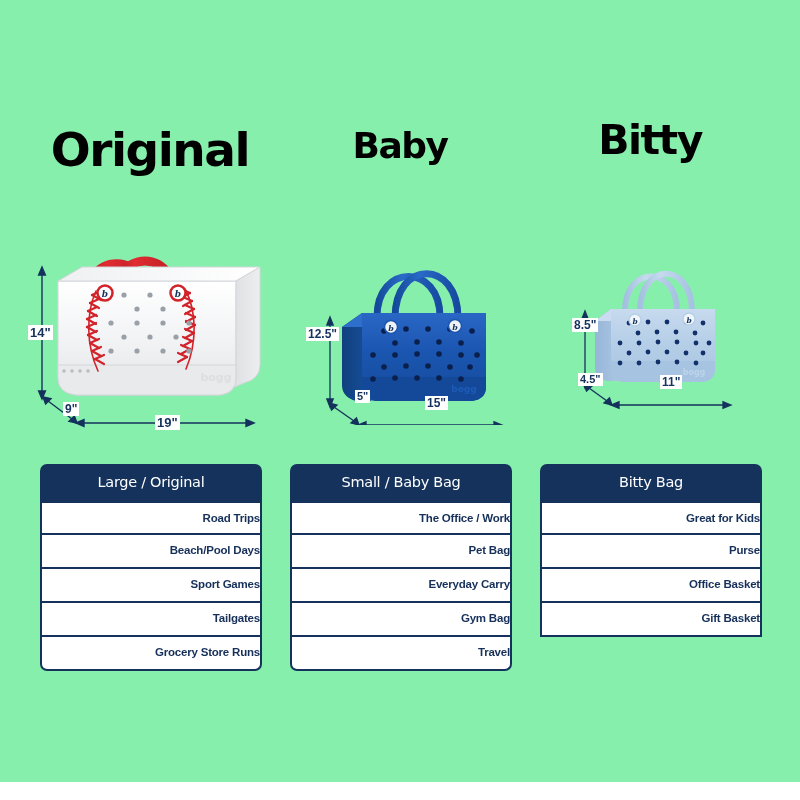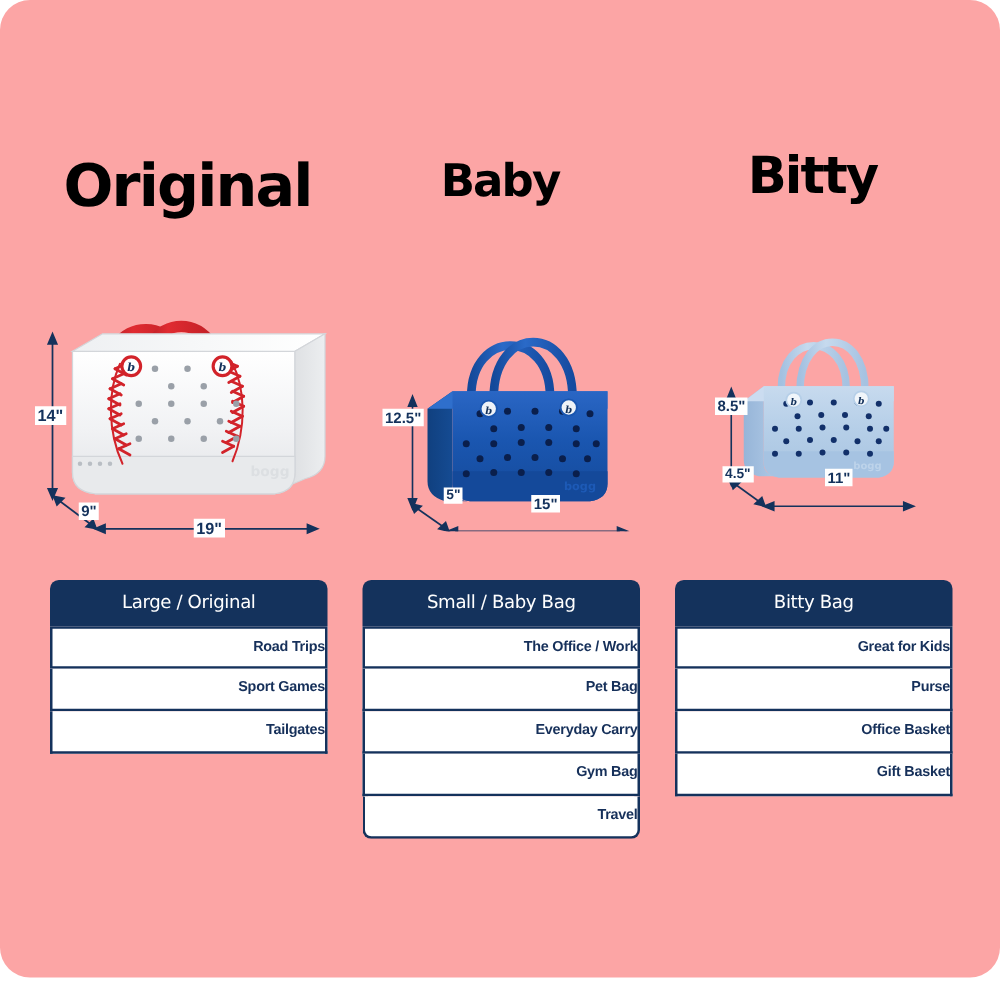--- a/index.html
+++ b/index.html
@@ -5,22 +5,21 @@
   html, body {
     margin: 0; padding: 0;
     width: 800px; height: 800px;
     background: #ffffff;
     font-family: "Liberation Sans", sans-serif;
     overflow: hidden;
   }
   #page {
     position: relative;
     width: 800px; height: 782px;
-    background: #fca5a5;
-    border-radius: 24px;
+    background: #86efac;
   }
 
   
   .bag-title {
     position: absolute;
     text-align: center;
     font-family: "DejaVu Sans", sans-serif;
     font-weight: bold;
     color: #000000;
     letter-spacing: -1.5px;
@@ -368,22 +367,24 @@
     </svg>
   </div>
 
   <div class="dim-label" style="left:572px; top:318px; font-size:12px;">8.5"</div>
   <div class="dim-label" style="left:578px; top:373px; font-size:11px;">4.5"</div>
   <div class="dim-label" style="left:660px; top:375px; font-size:12px;">11"</div>
 
   <div class="table-block" style="left:40px; top:464px;">
     <div class="tbl-header">Large / Original</div>
     <div class="tbl-row first">Road Trips</div>
+    <div class="tbl-row">Beach/Pool Days</div>
     <div class="tbl-row">Sport Games</div>
     <div class="tbl-row">Tailgates</div>
+    <div class="tbl-row last">Grocery Store Runs</div>
   </div>
 
   <div class="table-block" style="left:290px; top:464px;">
     <div class="tbl-header">Small / Baby Bag</div>
     <div class="tbl-row first">The Office / Work</div>
     <div class="tbl-row">Pet Bag</div>
     <div class="tbl-row">Everyday Carry</div>
     <div class="tbl-row">Gym Bag</div>
     <div class="tbl-row last">Travel</div>
   </div>

